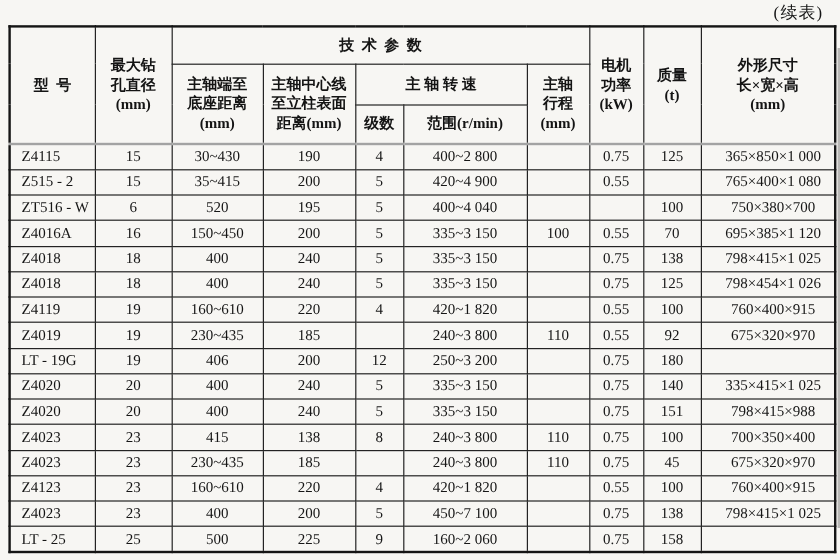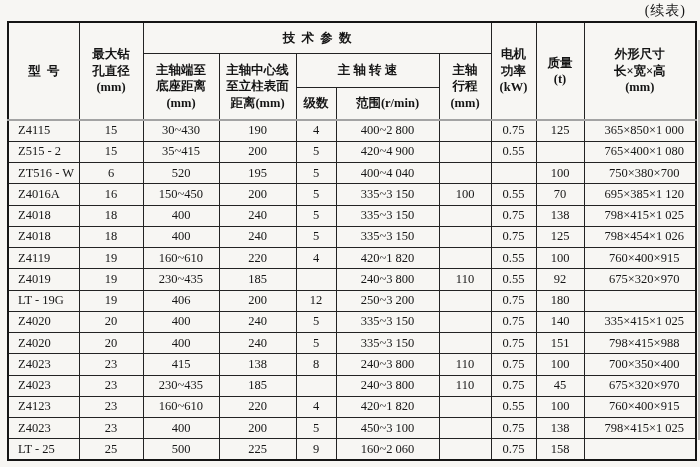--- a/index.html
+++ b/index.html
@@ -293,21 +293,21 @@
           <td>0.55</td>
           <td>100</td>
           <td class="c-dims">760×400×915</td>
         </tr>
         <tr>
           <td class="c-model">Z4023</td>
           <td>23</td>
           <td>400</td>
           <td>200</td>
           <td>5</td>
-          <td>450~3 100</td>
+          <td>450~7 100</td>
           <td></td>
           <td>0.75</td>
           <td>138</td>
           <td class="c-dims">798×415×1 025</td>
         </tr>
         <tr>
           <td class="c-model">LT - 25</td>
           <td>25</td>
           <td>500</td>
           <td>225</td>

